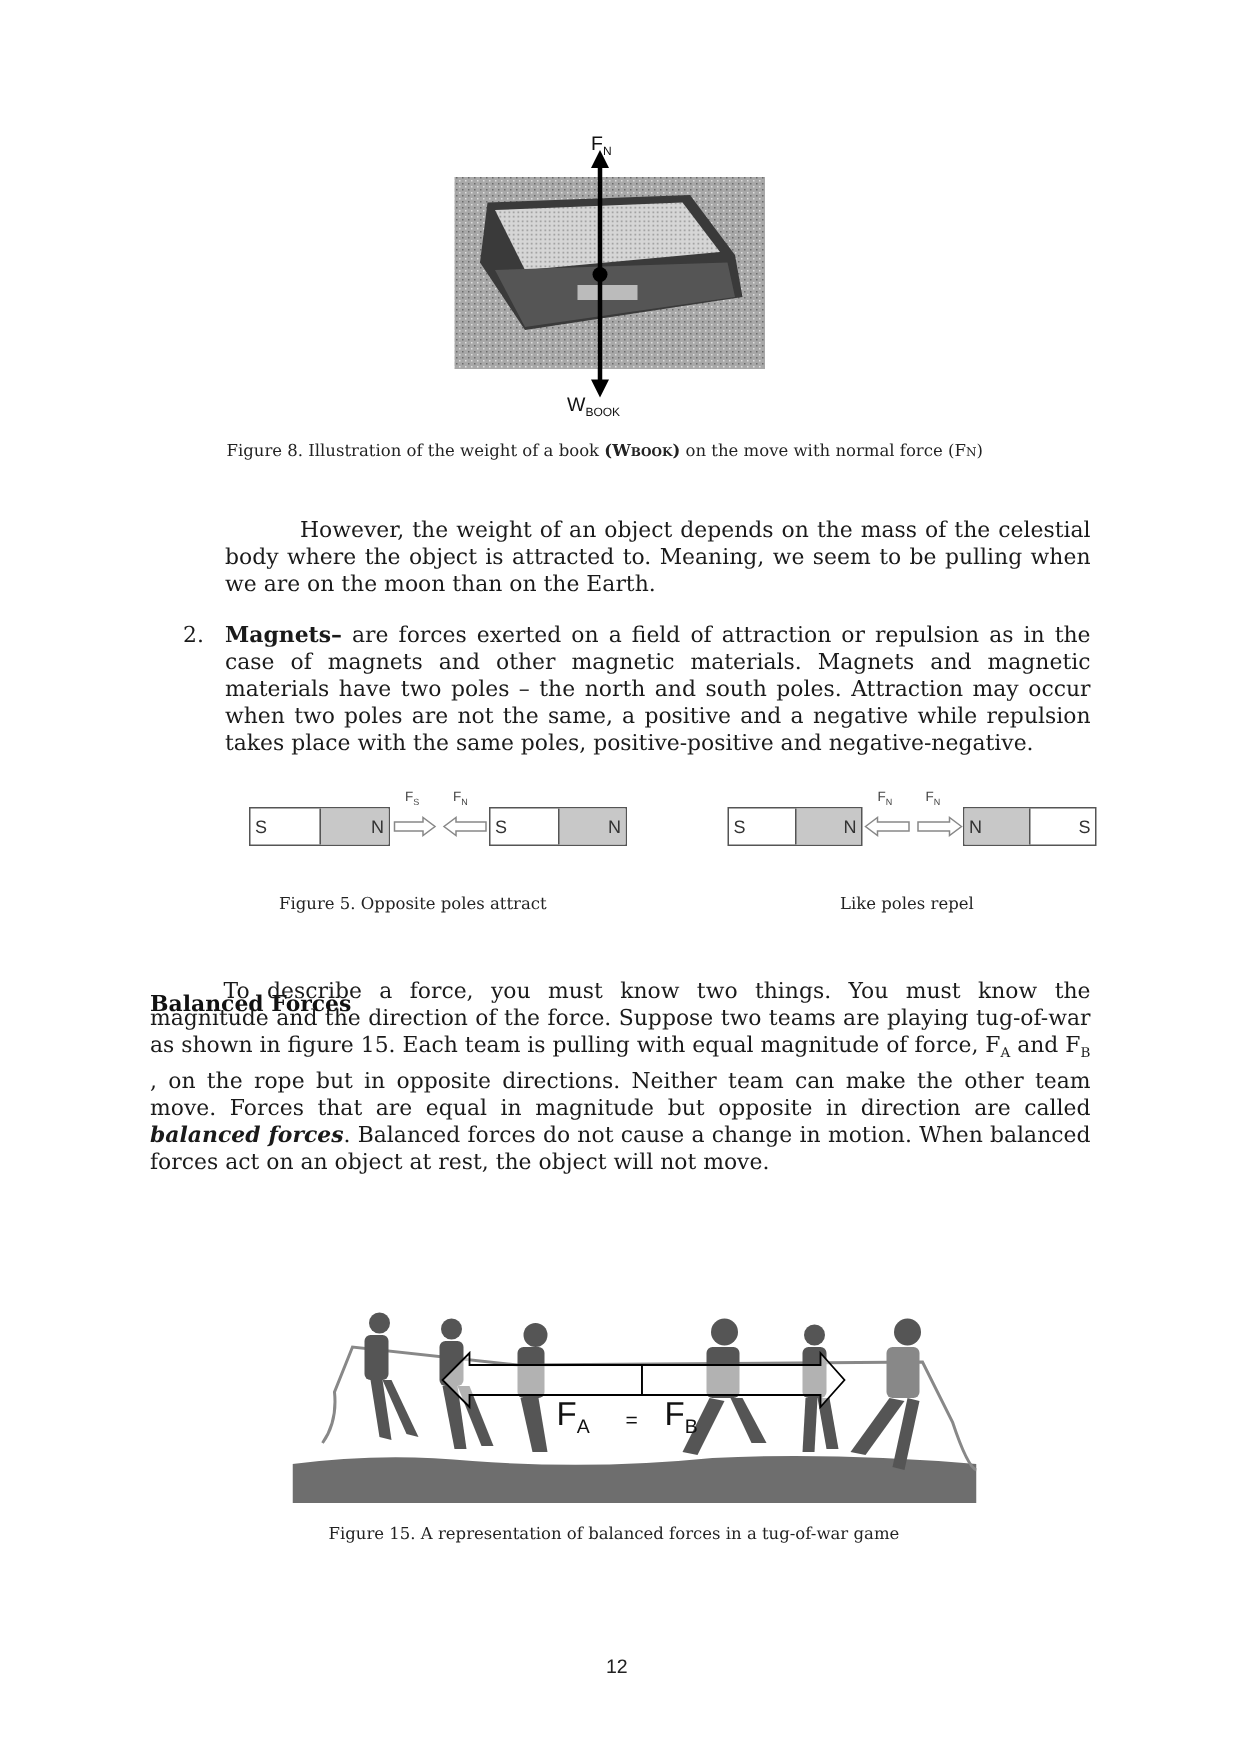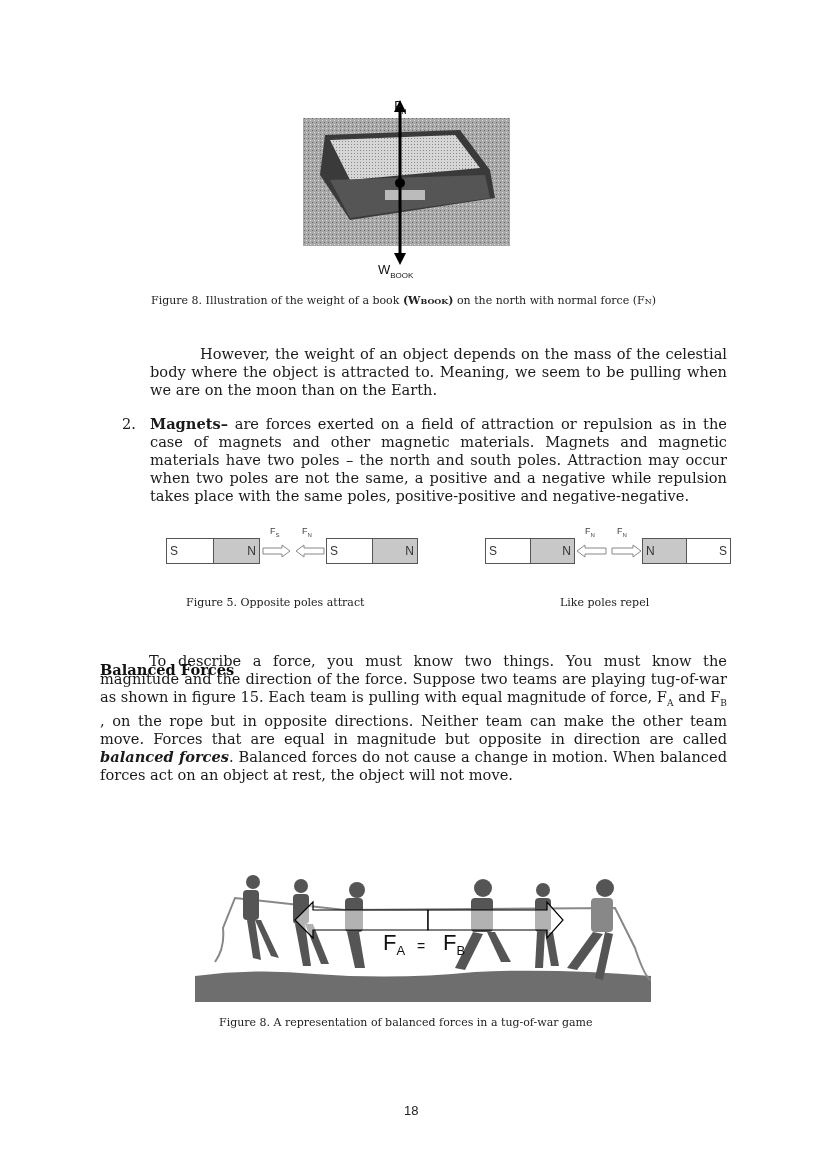--- a/index.html
+++ b/index.html
@@ -50,30 +50,30 @@
     <polygon points="35,55 170,50 200,90 205,118 60,140 30,95" fill="#3a3a3a"></polygon>
     <polygon points="40,60 165,55 190,88 60,100" fill="url(#dither2)"></polygon>
     <polygon points="40,100 195,95 200,118 60,138" fill="#555"></polygon>
     <rect x="95" y="110" width="40" height="10" fill="#bbb"></rect>
 
     <line x1="110" y1="27" x2="110" y2="178" stroke="#000" stroke-width="3"></line>
     <polygon points="110,20 104,32 116,32" fill="#000"></polygon>
     <polygon points="110,185 104,173 116,173" fill="#000"></polygon>
     <circle cx="110" cy="103" r="5" fill="#000"></circle>
   </svg>
-  <div class="abs sans" style="left:104px; top:19px; font-size:13px;font-family:Liberation Mono, monospace;">
+  <div class="abs sans" style="left:104px; top:8px; font-size:13px;">
     <span>F</span><sub style="font-size:8px">N</sub>
   </div>
   <div class="abs sans" style="left:88px; top:182px; font-size:13px;">
     <span>W</span><sub style="font-size:8px">BOOK</sub>
   </div>
 </div>
 
 <div class="abs caption serif" style="left:151px; top:294px; white-space:nowrap;">
-  <span>Figure 8. Illustration of the weight of a book </span><b><span>(W</span><span style="font-size:8px">BOOK</span><span>)</span></b><span> on the north with normal force (F</span><span style="font-size:8px">N</span><span>)</span>
+  <span>Figure 8. Illustration of the weight of a book </span><b><span>(W</span><span style="font-size:8px">BOOK</span><span>)</span></b><span> on the move with normal force (F</span><span style="font-size:8px">N</span><span>)</span>
 </div>
 
 <div class="abs body-text" style="left:150px; top:345px; width:577px;">
   <p style="text-indent:50px">However, the weight of an object depends on the mass of the celestial body where the object is attracted to. Meaning, we seem to be pulling when we are on the moon than on the Earth.</p>
 </div>
 
 <div class="abs body-text" style="left:122px; top:415px; width:28px;">
   <span>2.</span>
 </div>
 <div class="abs body-text" style="left:150px; top:415px; width:577px;">
@@ -184,20 +184,20 @@
           <path d="M398 64 L372 100 L382 102 L408 66 Z"></path>
           <path d="M410 64 L400 110 L408 112 L418 66 Z"></path>
         </g>
     </g>
 
     <g>
       <polygon points="118,42 233,42 233,62 118,62 118,70 100,52 118,34" fill="#fff" fill-opacity="0.55" stroke="#000" stroke-width="1.2"></polygon>
       <polygon points="233,42 352,42 352,34 368,52 352,70 352,62 233,62" fill="#fff" fill-opacity="0.55" stroke="#000" stroke-width="1.2"></polygon>
     </g>
   </svg>
-  <div class="abs sans" style="left:176px; top:62px; font-size:22px;margin-left:12px;"><span>F</span><sub style="font-size:13px">A</sub></div>
+  <div class="abs sans" style="left:176px; top:62px; font-size:22px;"><span>F</span><sub style="font-size:13px">A</sub></div>
   <div class="abs sans" style="left:222px; top:70px; font-size:14px;">=</div>
   <div class="abs sans" style="left:248px; top:62px; font-size:22px;"><span>F</span><sub style="font-size:13px">B</sub></div>
 </div>
 
-<div class="abs caption serif" style="left:219px; top:1016px;">Figure 8. A representation of balanced forces in a tug-of-war game</div>
-
-<div class="abs pagenum" style="left:404px; top:1103px;">18</div>
+<div class="abs caption serif" style="left:219px; top:1016px;">Figure 15. A representation of balanced forces in a tug-of-war game</div>
+
+<div class="abs pagenum" style="left:404px; top:1103px;">12</div>
 
 </body></html>

